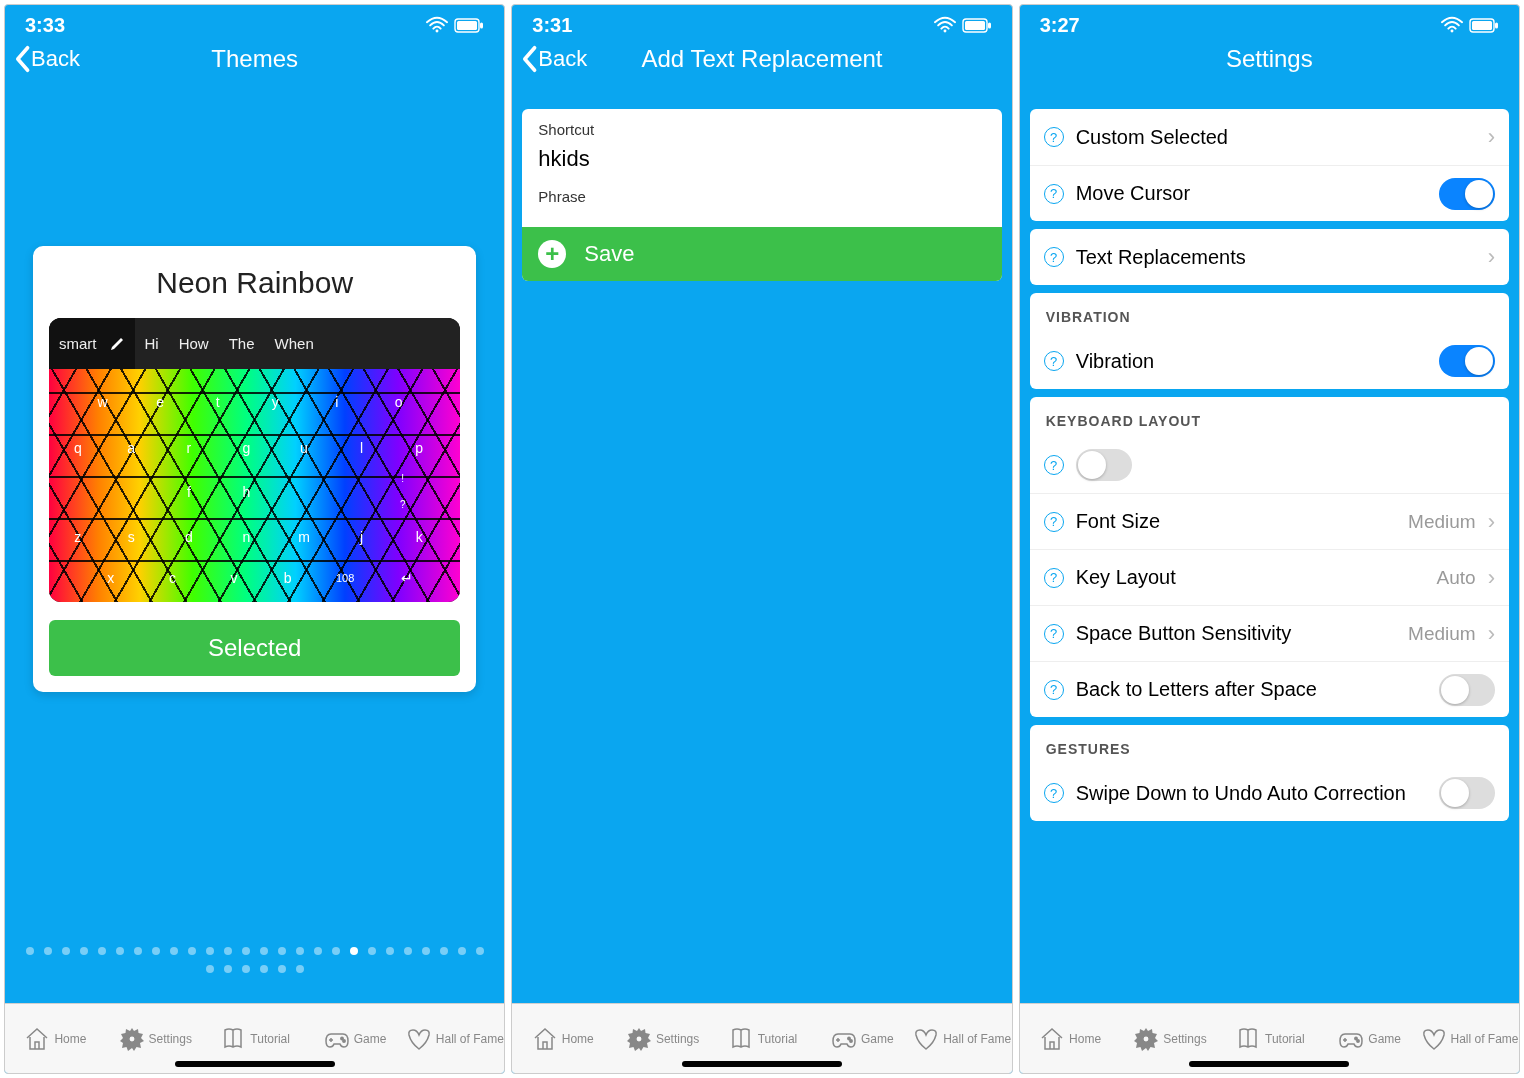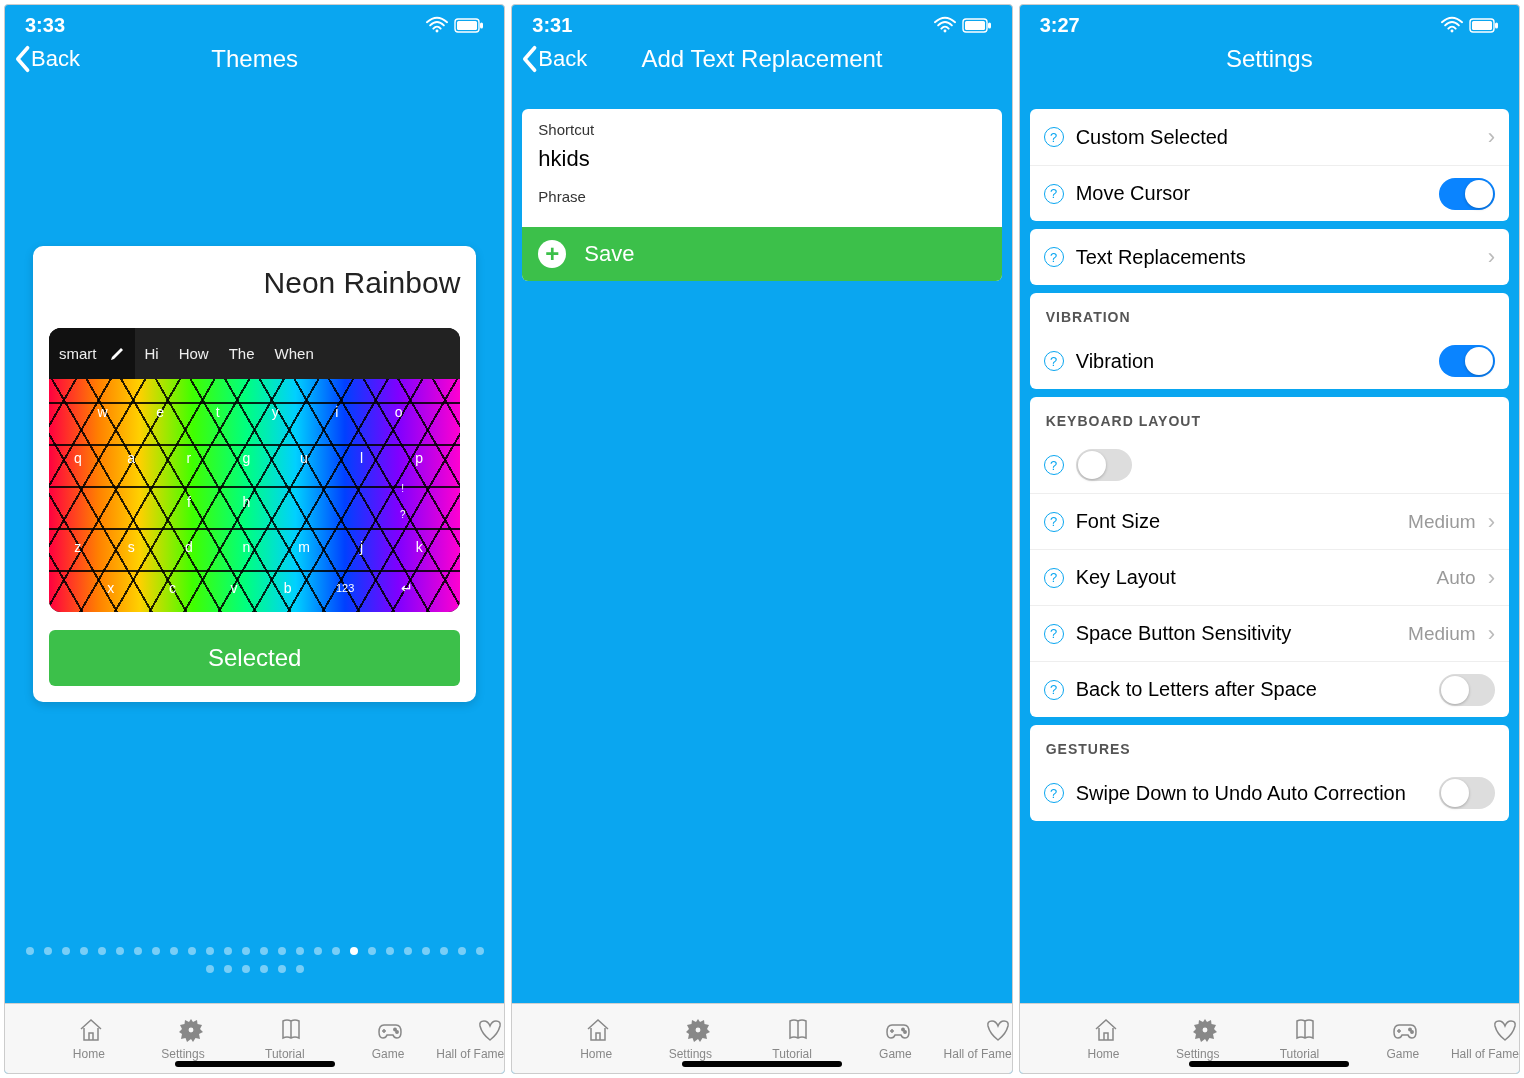--- a/index.html
+++ b/index.html
@@ -8,28 +8,28 @@
   .statusbar { height: 40px; display: flex; align-items: center; justify-content: space-between; padding: 0 20px; color: #fff; font-weight: 600; font-size: 20px; }
   .status-right { display: flex; align-items: center; gap: 6px; }
   .navbar { height: 56px; display: flex; align-items: flex-start; justify-content: center; position: relative; color: #fff; }
   .nav-title { font-size: 24px; font-weight: 400; }
   .nav-back { position: absolute; left: 8px; display: flex; align-items: center; font-size: 22px; font-weight: 400; }
   .nav-back svg { width: 18px; height: 28px; }
   .content { flex: 1; overflow: hidden; position: relative; }
   
   
   .tabbar { height: 70px; background: #f7f7f7; border-top: 1px solid #d0d0d0; display: flex; }
-  .tabitem { flex: 1; display: flex; flex-direction: column; align-items: flex-end; justify-content: center; gap: 3px; color: #888; font-size: 12px; }
+  .tabitem { flex: 1; display: flex; flex-direction: row; align-items: center; justify-content: center; gap: 3px; color: #888; font-size: 12px; }
   .tabitem svg { width: 28px; height: 28px; stroke: #888; fill: none; stroke-width: 1.5; }
   .tabitem .gear-fill { fill: #888; stroke: none; }
   .home-indicator { position: absolute; bottom: 6px; left: 50%; transform: translateX(-50%); width: 160px; height: 6px; background: #000; border-radius: 4px; }
 
   
   .theme-card { position: absolute; top: 145px; left: 28px; right: 28px; background: #fff; border-radius: 10px; padding: 20px 16px 16px; box-shadow: 0 3px 10px rgba(0,0,0,0.15); }
-  .theme-name { text-align: right; font-size: 30px; font-weight: 400; color: #222; margin-bottom: 28px; }
+  .theme-name { text-align: center; font-size: 30px; font-weight: 400; color: #222; margin-bottom: 18px; }
   .kbd-preview { width: 100%; aspect-ratio: 1.45; border-radius: 12px; overflow: hidden; background: #000; position: relative; }
   .kbd-top { height: 18%; background: #222; display: flex; align-items: center; color: #eee; font-size: 15px; }
   .kbd-smart { background: #111; height: 100%; display: flex; align-items: center; padding: 0 10px; gap: 12px; }
   .kbd-sugg { padding: 0 10px; }
   .kbd-hex-area { position: absolute; top: 18%; bottom: 0; left: 0; right: 0; background: linear-gradient(90deg, #ff0040 0%, #ff8000 12%, #ffd000 22%, #40ff00 35%, #00ff80 48%, #00d0ff 60%, #0040ff 72%, #8000ff 85%, #ff00d0 100%); }
   .kbd-hex-overlay { position: absolute; inset: 0; background:
     repeating-linear-gradient(60deg, transparent 0 28px, rgba(0,0,0,.85) 28px 30px),
     repeating-linear-gradient(-60deg, transparent 0 28px, rgba(0,0,0,.85) 28px 30px),
     repeating-linear-gradient(0deg, transparent 0 40px, rgba(0,0,0,.85) 40px 42px);
     mix-blend-mode: multiply; }
@@ -130,21 +130,21 @@
               <span style="left:20%;top:72%">s</span>
               <span style="left:34%;top:72%">d</span>
               <span style="left:48%;top:72%">n</span>
               <span style="left:62%;top:72%">m</span>
               <span style="left:76%;top:72%">j</span>
               <span style="left:90%;top:72%">k</span>
             <span style="left:15%;top:90%">x</span>
               <span style="left:30%;top:90%">c</span>
               <span style="left:45%;top:90%">v</span>
               <span style="left:58%;top:90%">b</span>
-              <span style="left:72%;top:90%;font-size:11px">123</span>
+              <span style="left:72%;top:90%;font-size:11px">108</span>
               <span style="left:87%;top:90%">↵</span>
           </div>
         </div>
       </div>
       <button class="selected-btn">Selected</button>
     </div>
     <div class="page-dots">
         <span class="dot"></span>
         <span class="dot"></span>
         <span class="dot"></span>

